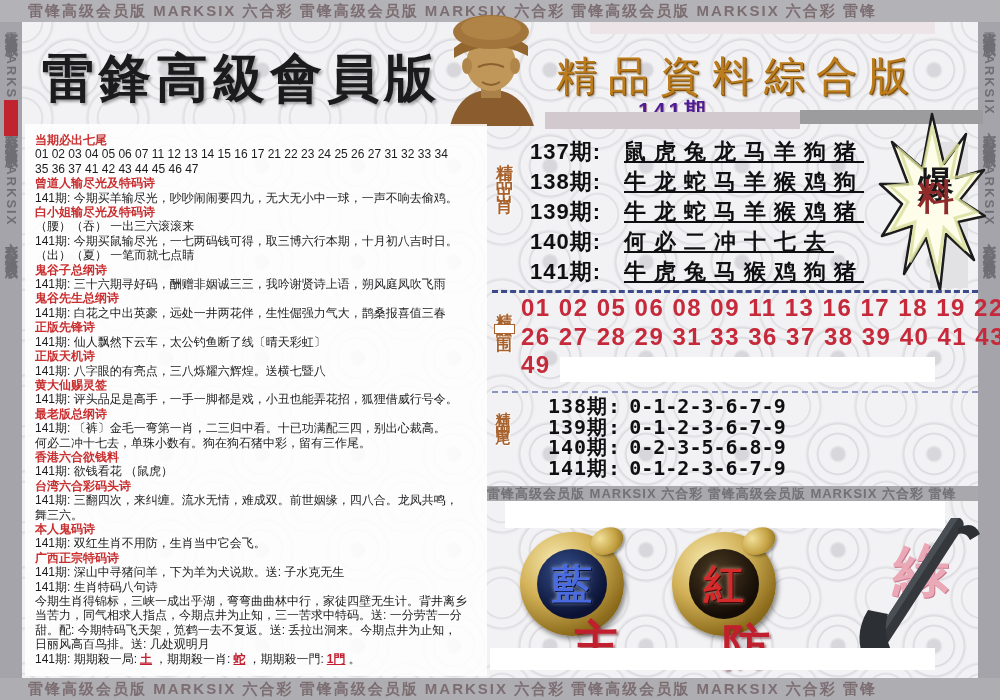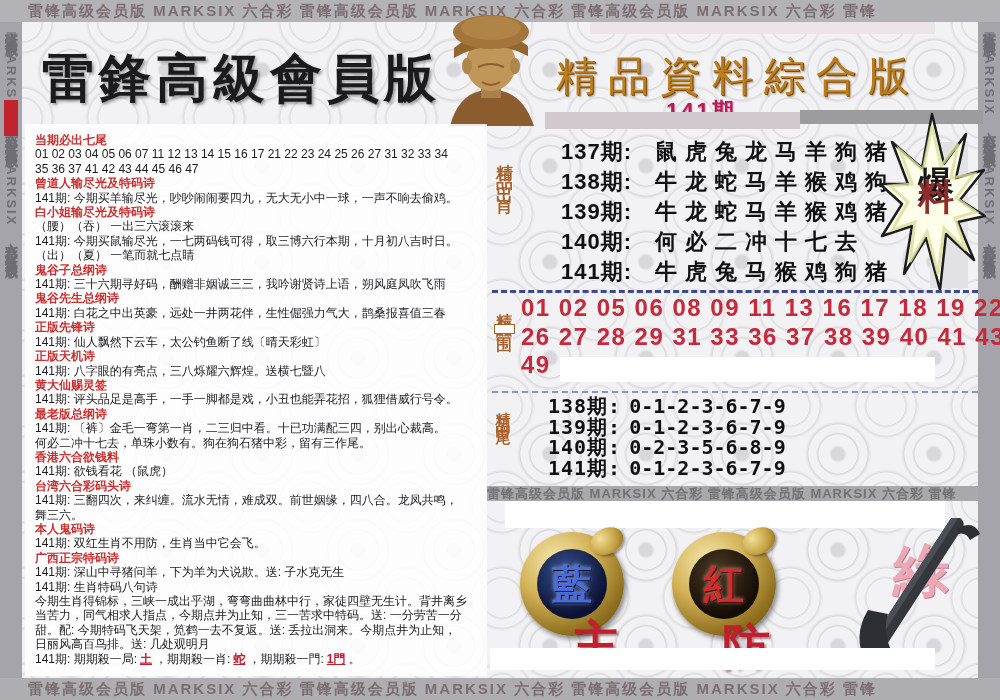--- a/index.html
+++ b/index.html
@@ -31,21 +31,21 @@
 
   
   .title-left { position:absolute; left:42px; top:32px; width:400px; height:92px;
     font-family:"DejaVu Serif", serif; font-weight:bold; font-size:52px; line-height:92px;
     letter-spacing:5px; color:#1b1b1d; text-shadow:2px 2px 3px rgba(0,0,0,0.35); white-space:nowrap; }
   .title-right { position:absolute; left:556px; top:46px; width:425px; height:60px;
     font-family:"DejaVu Serif", serif; font-weight:normal; font-size:41px; line-height:60px;
     letter-spacing:11px; color:#bd7d1c; white-space:nowrap;
     text-shadow:1px 1px 0 #7c4d0d, 2px 2px 2px rgba(90,60,10,0.5), 0 0 3px #fff; }
   .issue-top { position:absolute; left:638px; top:96px; font-size:22px; font-weight:bold;
-    color:#be185d; letter-spacing:3px; text-shadow:1px 1px 0 rgba(120,20,30,0.4);margin-left:28px; }
+    color:#4c1d95; letter-spacing:3px; text-shadow:1px 1px 0 rgba(120,20,30,0.4); }
 
   
   .redact { position:absolute; }
 
   
   .bust { position:absolute; left:438px; top:4px; width:106px; height:122px; }
 
   
   .left-panel { position:absolute; left:25px; top:124px; width:462px; height:552px;
     background:rgba(255,255,255,0.86); padding:9px 6px 4px 10px;
@@ -62,22 +62,22 @@
   .vlabel { position:absolute; writing-mode:vertical-rl; text-orientation:upright;
     font-weight:bold; color:#a8622e; letter-spacing:11px;
     text-shadow:0 0 2px #fff,0 0 2px #fff,1px 1px 0 #fff; }
   .vlabel.zodiac { left:493px; top:150px; font-size:17px; }
   .vlabel.special { left:493px; top:300px; font-size:16px; letter-spacing:8px; }
   .vlabel.special .boxed { border:1px solid #a8622e; padding:0 1px; background:#fff; }
   .vlabel.tails { left:493px; top:400px; font-size:15px; letter-spacing:6px; }
 
   .zodiac-rows { position:absolute; left:530px; top:136px; }
   .zrow { height:30px; line-height:30px; font-size:22px; font-weight:bold; color:#101012; white-space:nowrap; }
-  .zissue { display:inline-block; width:94px; letter-spacing:1px;margin-left:31px; }
-  .zanimals { letter-spacing:8px; font-family:"DejaVu Serif", serif; }
+  .zissue { display:inline-block; width:94px; letter-spacing:1px; }
+  .zanimals { letter-spacing:8px; font-family:"DejaVu Serif", serif;text-decoration:underline; }
 
   .sep1 { position:absolute; left:492px; top:290px; width:486px; border-top:3px dashed #3a4a8a; }
   .sep2 { position:absolute; left:492px; top:391px; width:486px; border-top:2px dashed #8a94c2; }
 
   .numbers { position:absolute; left:521px; top:294px; width:450px;
     font-size:24px; font-weight:bold; color:#c5293a; line-height:28.5px; letter-spacing:1.5px; white-space:nowrap; }
 
   .tails-rows { position:absolute; left:548px; top:396px; font-family:"DejaVu Sans Mono", monospace;text-align:right; }
   .trow { height:20.5px; line-height:20.5px; font-size:20px; font-weight:bold; color:#101012; white-space:nowrap; }
   .tissue { letter-spacing:1px; margin-right:8px; }

